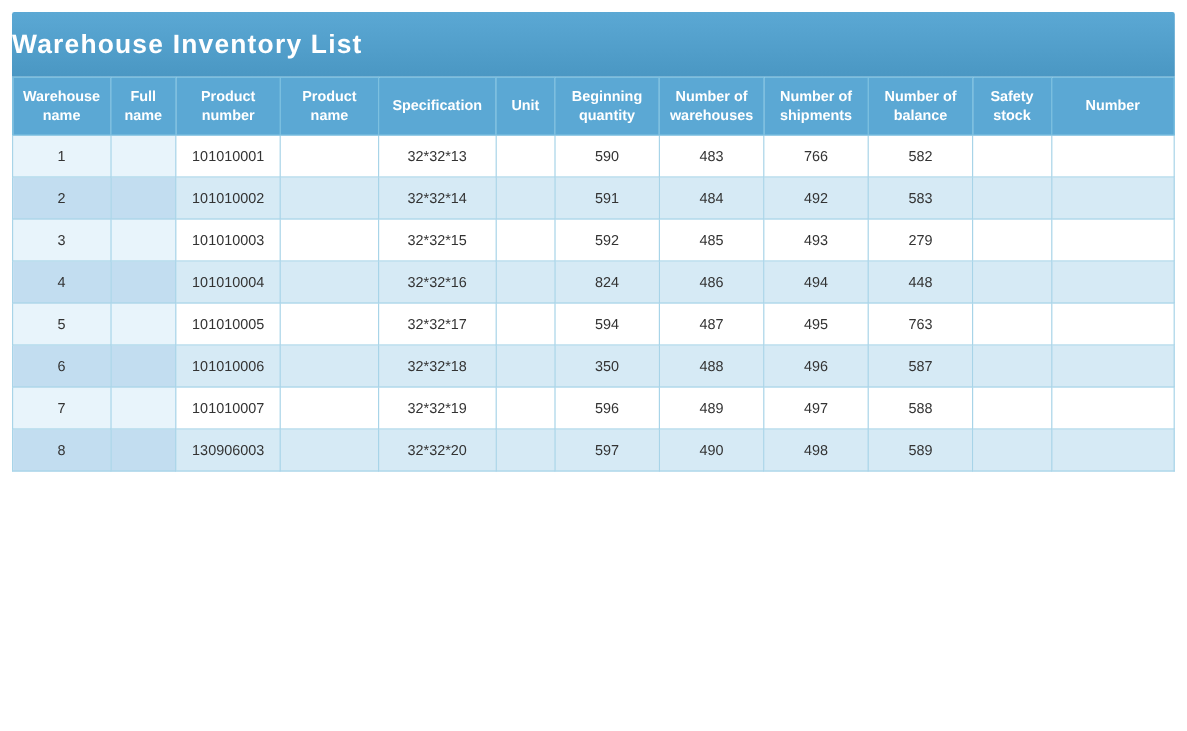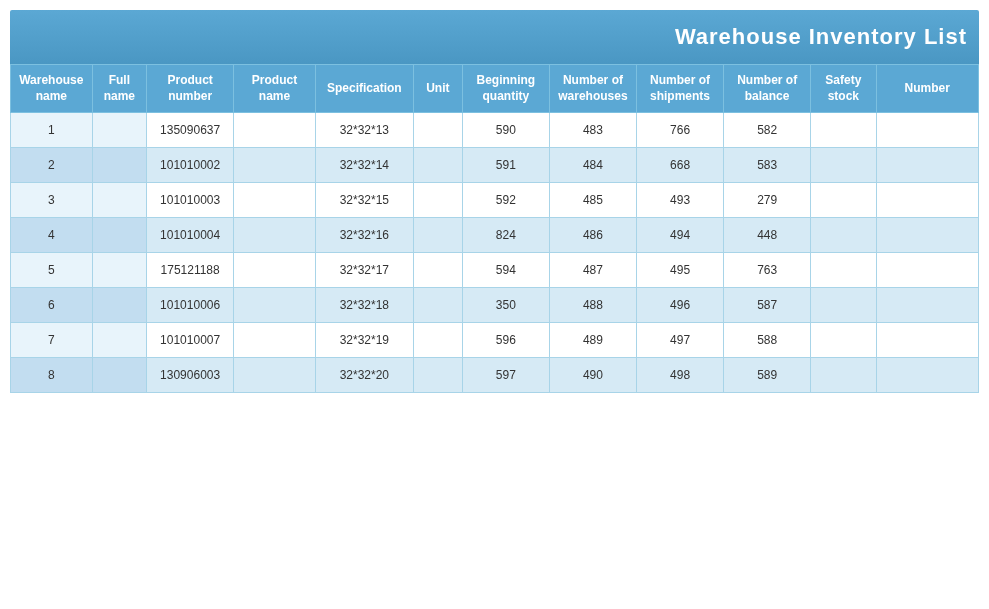--- a/index.html
+++ b/index.html
@@ -16,22 +16,22 @@
     }
 
     .page-container {
       width: 989px;
       padding: 10px;
       background: #fff;
     }
 
     .title-bar {
       background: linear-gradient(180deg, #5ba8d4 0%, #4a97c3 100%);
-      text-align: right;
-      padding: 14px 12px;
+      text-align: left;
+      padding: 14px 0;
       border-radius: 2px 2px 0 0;
     }
 
     .title-bar h1 {
       color: #fff;
       font-size: 22px;
       font-weight: bold;
       letter-spacing: 1px;
     }
 
@@ -138,41 +138,41 @@
         <th>Number of shipments</th>
         <th>Number of balance</th>
         <th>Safety stock</th>
         <th>Number</th>
       </tr>
     </thead>
     <tbody id="table-body">
     <tr>
           <td>1</td>
           <td></td>
-          <td>135090637</td>
+          <td>101010001</td>
           <td></td>
           <td>32*32*13</td>
           <td></td>
           <td>590</td>
           <td>483</td>
           <td>766</td>
           <td>582</td>
           <td></td>
           <td></td>
         </tr>
         <tr>
           <td>2</td>
           <td></td>
           <td>101010002</td>
           <td></td>
           <td>32*32*14</td>
           <td></td>
           <td>591</td>
           <td>484</td>
-          <td>668</td>
+          <td>492</td>
           <td>583</td>
           <td></td>
           <td></td>
         </tr>
         <tr>
           <td>3</td>
           <td></td>
           <td>101010003</td>
           <td></td>
           <td>32*32*15</td>
@@ -194,21 +194,21 @@
           <td>824</td>
           <td>486</td>
           <td>494</td>
           <td>448</td>
           <td></td>
           <td></td>
         </tr>
         <tr>
           <td>5</td>
           <td></td>
-          <td>175121188</td>
+          <td>101010005</td>
           <td></td>
           <td>32*32*17</td>
           <td></td>
           <td>594</td>
           <td>487</td>
           <td>495</td>
           <td>763</td>
           <td></td>
           <td></td>
         </tr>

